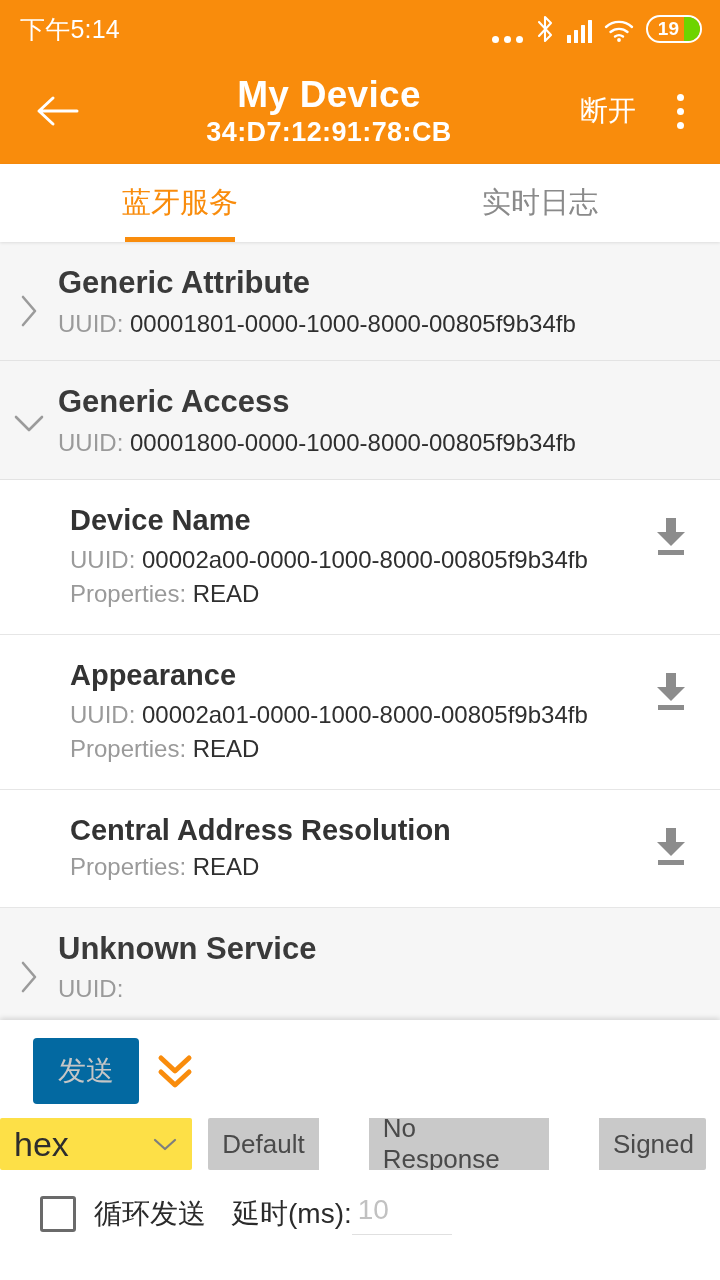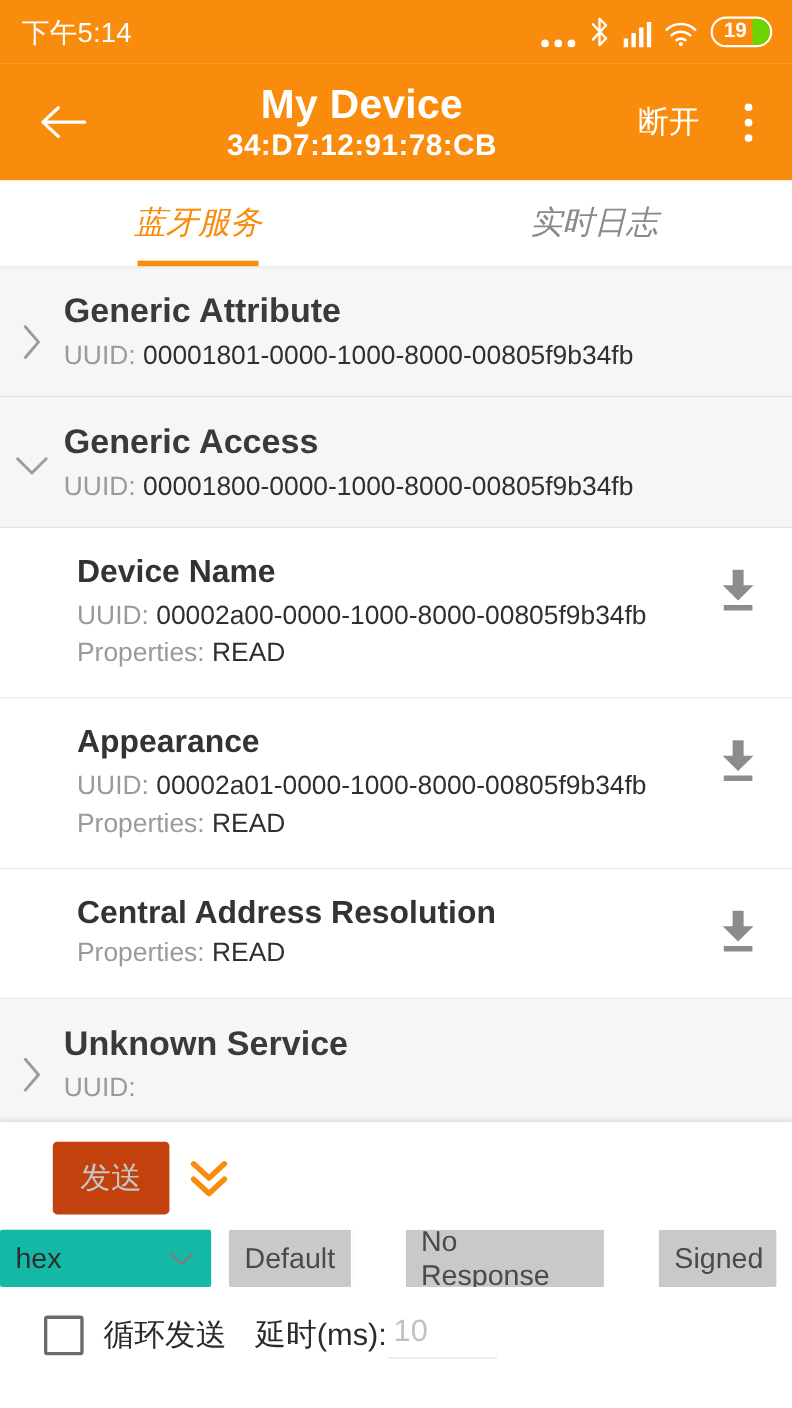--- a/index.html
+++ b/index.html
@@ -51,21 +51,21 @@
   .dev-mac { font-size:27px; font-weight:bold; margin-top:3px; letter-spacing:.4px; }
   .disconnect { font-size:28px; margin-right:26px; white-space:nowrap; }
   .kebab { width:36px; height:52px; display:flex; flex-direction:column;
       align-items:center; justify-content:center; gap:7px; }
   .kebab i { width:7px; height:7px; background:#fff; border-radius:50%; display:block; }
 
   
   .tabs { height:78px; background:#fff; display:flex; position:relative;
     box-shadow:0 1px 3px rgba(0,0,0,.10); z-index:3; }
   .tab { flex:1; display:flex; align-items:center; justify-content:center;
-    font-size:29px; color:#8a8a8a; position:relative;font-style:italic; }
+    font-size:29px; color:#8a8a8a; position:relative; }
   .tab.active { color:#f98c0c; }
   .tab.active::after {
     content:""; position:absolute; bottom:0; left:50%; transform:translateX(-50%);
     width:110px; height:5px; background:#f98c0c;
   }
 
   
   .list { position:absolute; top:242px; left:0; right:0; bottom:0;
     background:#fff; overflow:hidden; }
   .service-row {
@@ -98,32 +98,32 @@
     height:260px;
   }
   .send-row { display:flex; align-items:center; padding:8px 16px 0 24px; gap:0; }
   .hexinput {
     flex:1; border:none; border-bottom:1px solid #dcdcdc; outline:none;
     font-size:26px; color:#333; background:transparent;
     padding:12px 4px 14px 8px; font-family:inherit;
   }
   .hexinput::placeholder { color:#b6b6b6; }
   .send-btn {
-    width:106px; height:66px; background:#c2410c; border:none; border-radius:4px;
-    color:#c6c6c6; font-size:28px; margin-left:24px; font-family:inherit;
+    width:106px; height:66px; background:#0369a1; border:none; border-radius:4px;
+    color:#c6c6c6; font-size:28px; margin-left:9px; font-family:inherit;
   }
   .dbl-chev { width:60px; display:flex; align-items:center; justify-content:center;
     margin-left:6px; }
 
   .opts-row { display:flex; align-items:center; justify-content:flex-end;
     padding:14px 14px 0 0; }
   .fmt-select {
-    width:194px; height:52px; background:#14b8a6; border:none; border-radius:2px;
+    width:194px; height:52px; background:#fde047; border:none; border-radius:2px;
     display:flex; align-items:center; justify-content:space-between;
-    padding:0 14px; font-size:26px; color:#2d2d2d;
+    padding:0 14px; font-size:34px; color:#2d2d2d;
   }
   .seg { display:flex; margin-left:16px; border-radius:2px; overflow:hidden;gap:48px; }
   .seg-btn {
     background:#c9c9c9; color:#4a4a4a; font-size:26px; height:52px;
     display:flex; align-items:center; padding:0 14px; border-right:2px solid #fff;
   }
   .seg-btn:last-child { border-right:none; padding-right:12px; }
 
   .loop-row { display:flex; align-items:center; padding:22px 0 0 40px; }
   .cbox { width:36px; height:36px; border:3px solid #6a6a6a; border-radius:3px;

